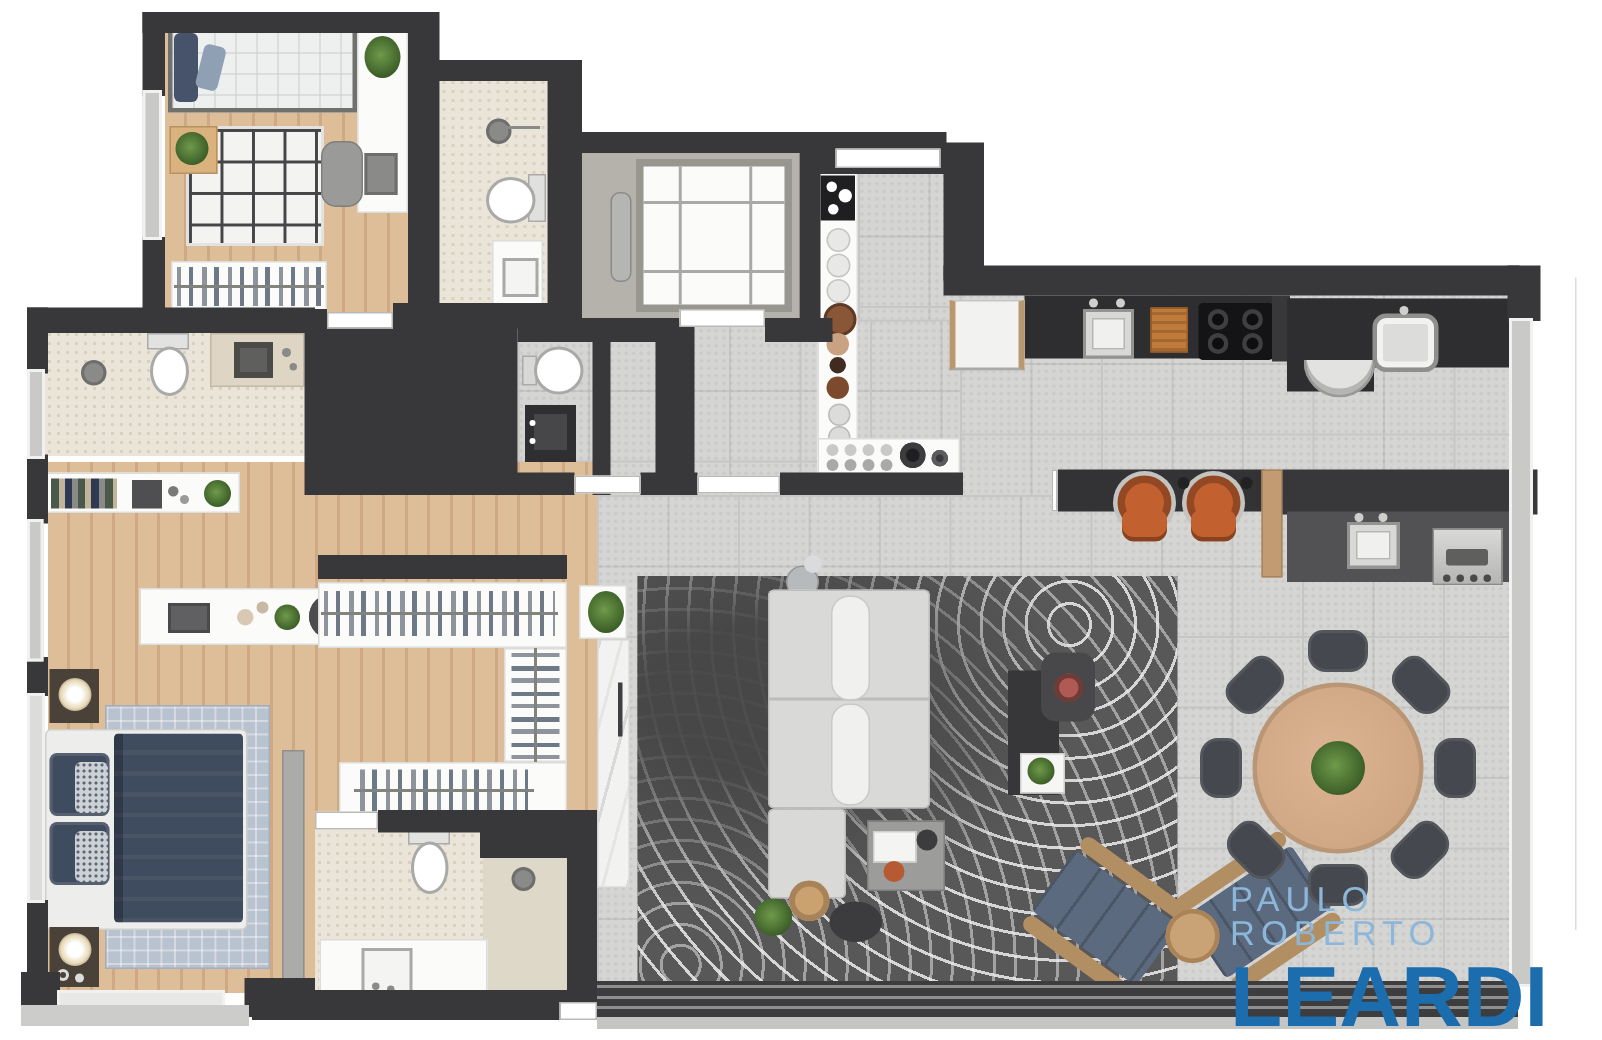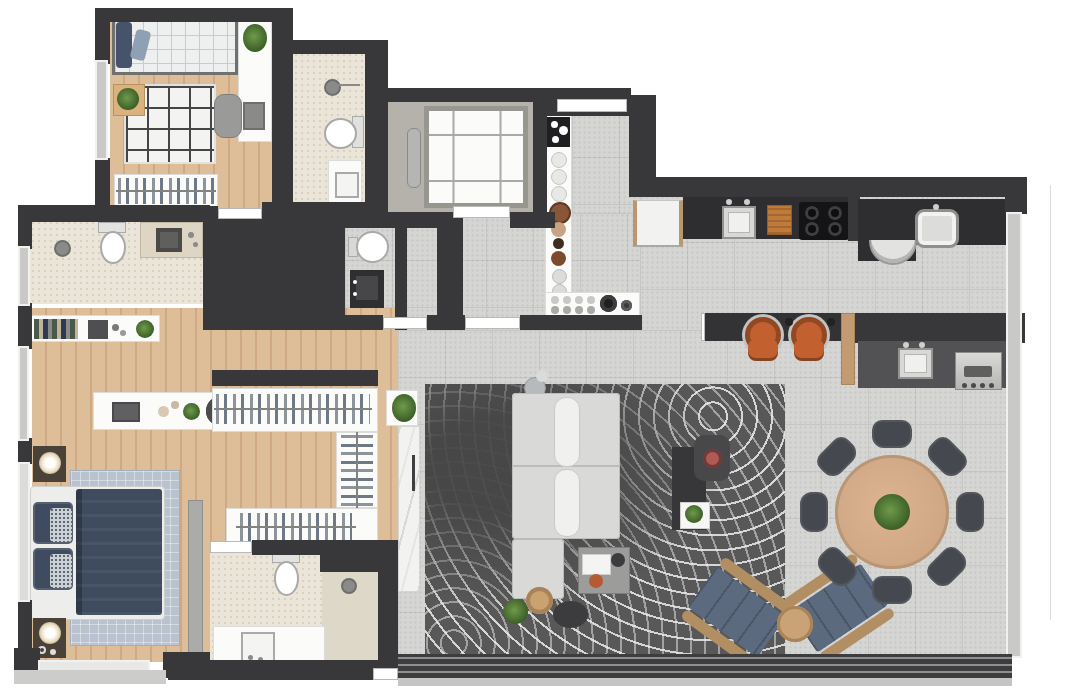--- a/index.html
+++ b/index.html
@@ -329,14 +329,18 @@
   <div class="sill" style="left:383px;top:317px;width:44px;height:12px"></div>
   <div class="sill" style="left:465px;top:317px;width:55px;height:12px"></div>
   <div class="sill" style="left:210px;top:541px;width:42px;height:12px"></div>
   <div class="sill" style="left:373px;top:668px;width:25px;height:12px"></div>
 
   <div class="win" style="left:1006px;top:212px;width:16px;height:446px"></div>
   <div class="it balc" style="left:398px;top:654px;width:614px;height:24px"></div>
   <div class="it" style="left:398px;top:678px;width:614px;height:8px;background:#c5c5c3"></div>
   <div class="it" style="left:1050px;top:185px;width:1px;height:435px;background:#dcdcdc"></div>
 
+  <div class="wm">
+    <div class="l1">PAULO ROBERTO</div>
+    <div class="l2">LEARDI</div>
+  </div>
 
 </div>
 
 </body></html>

